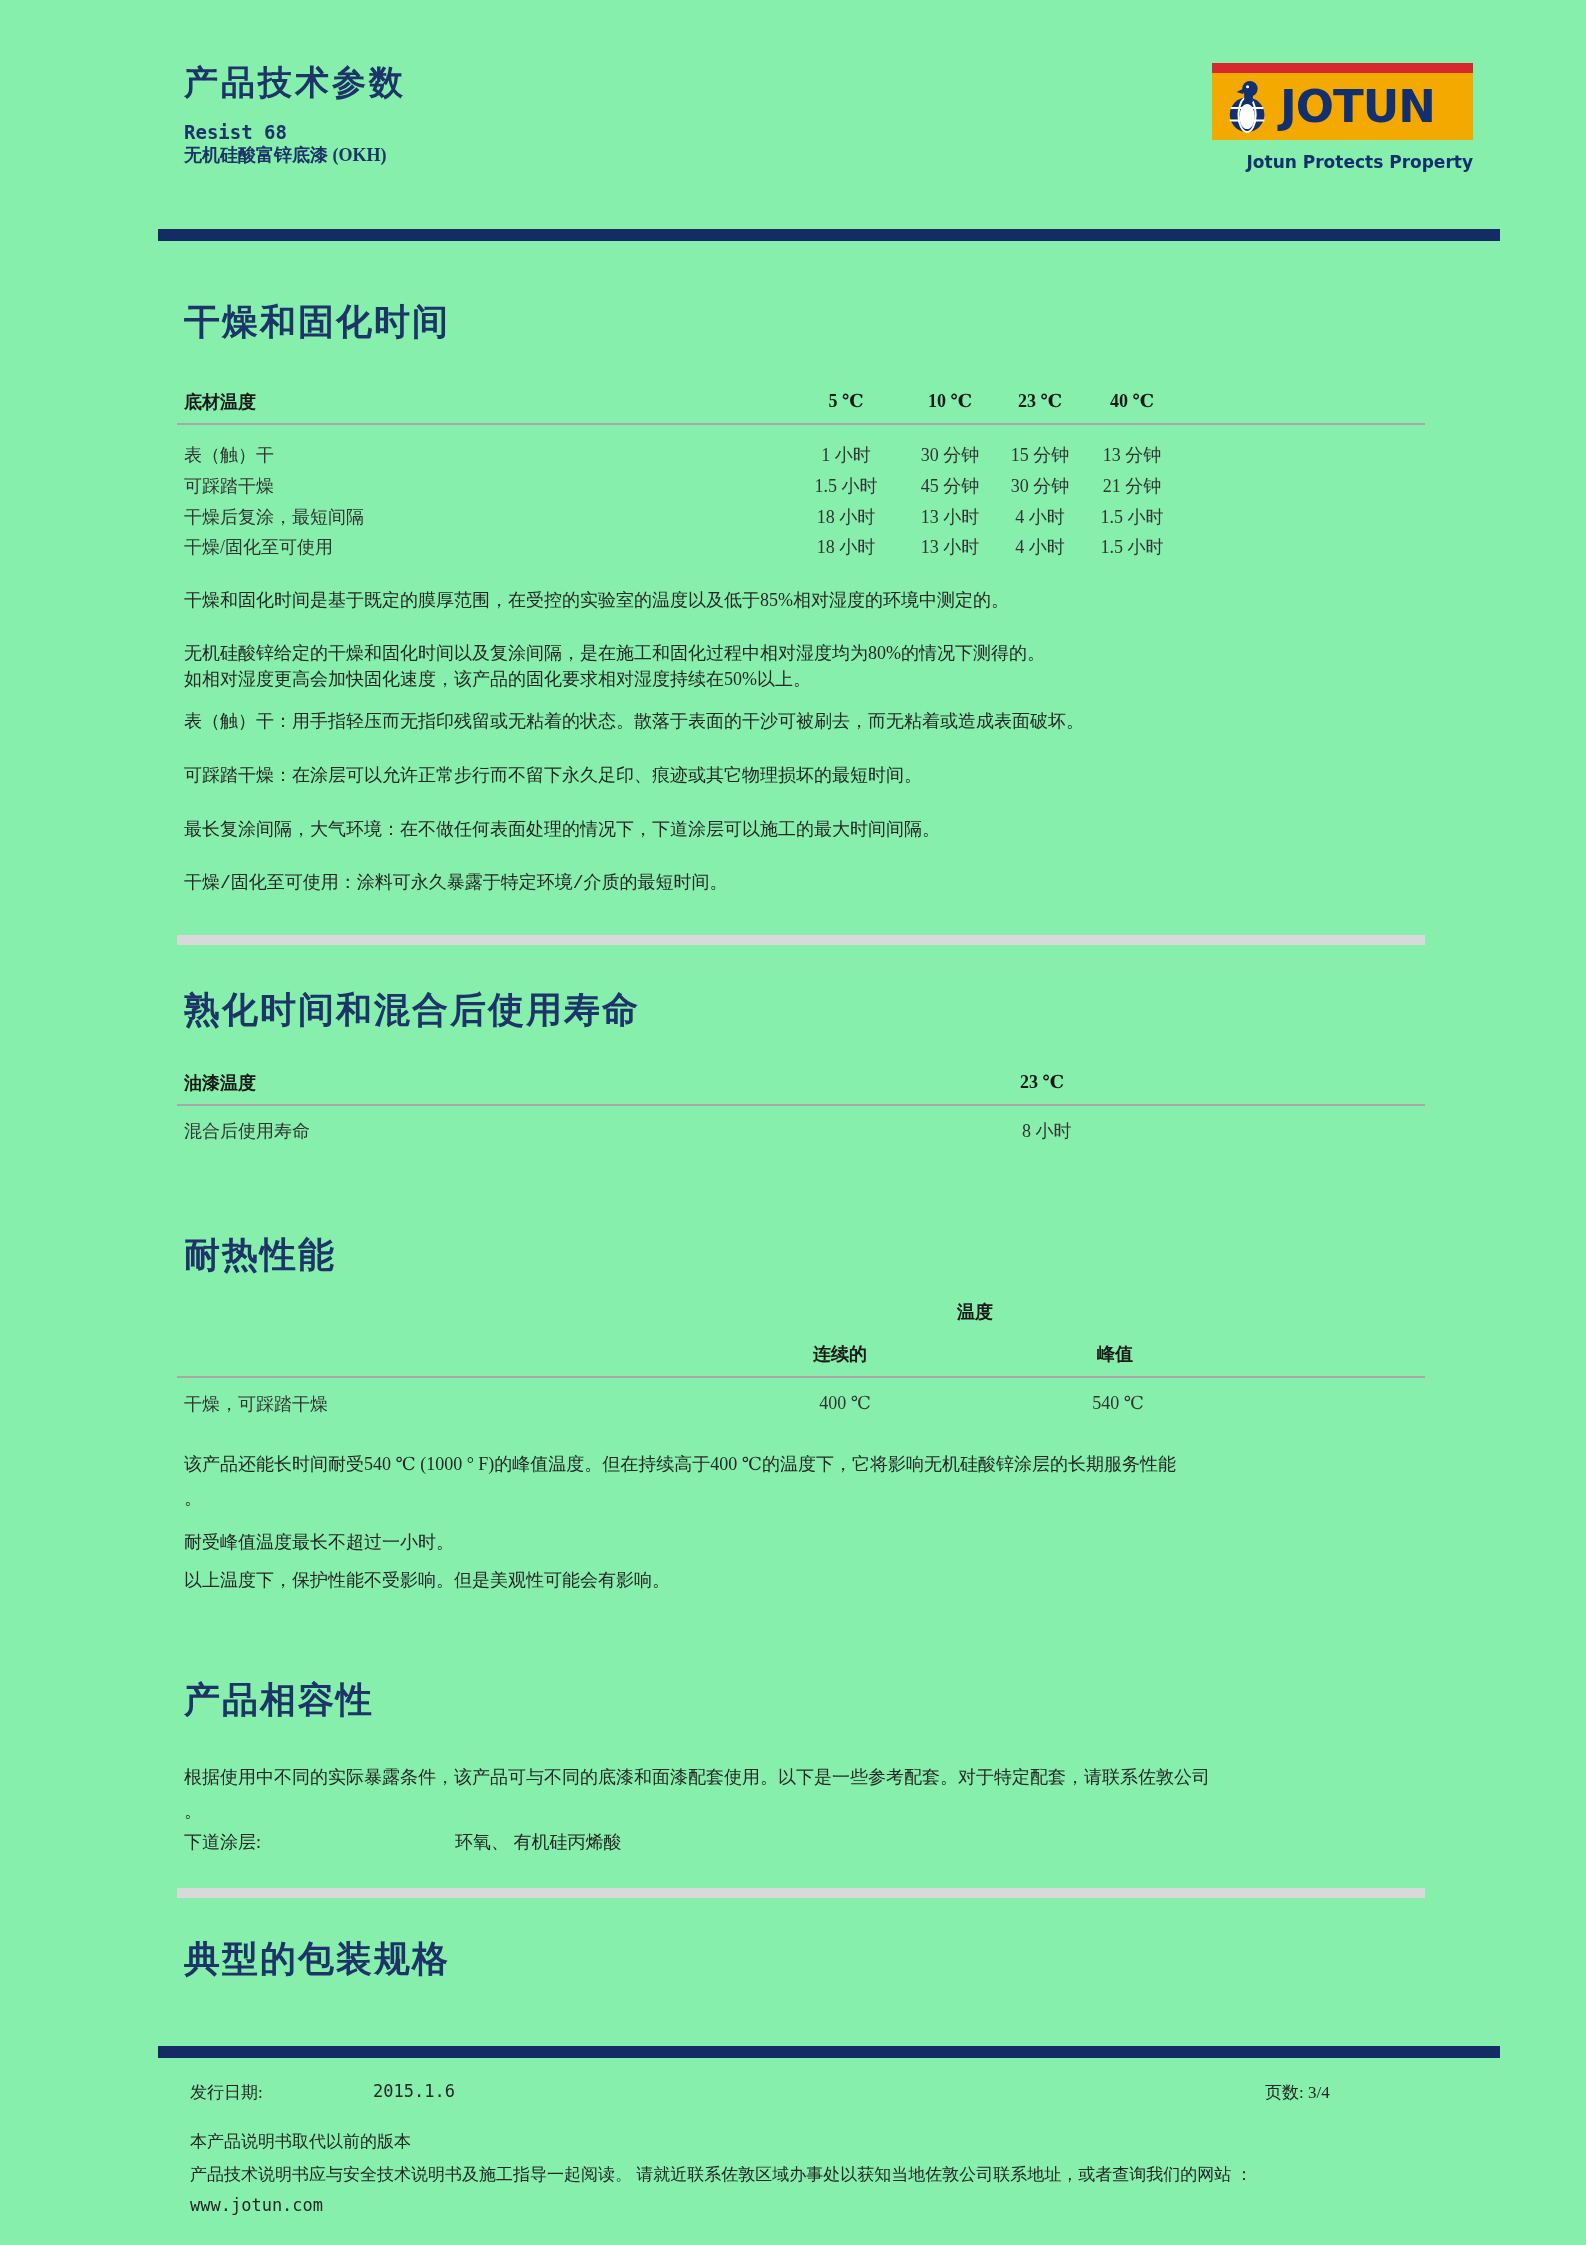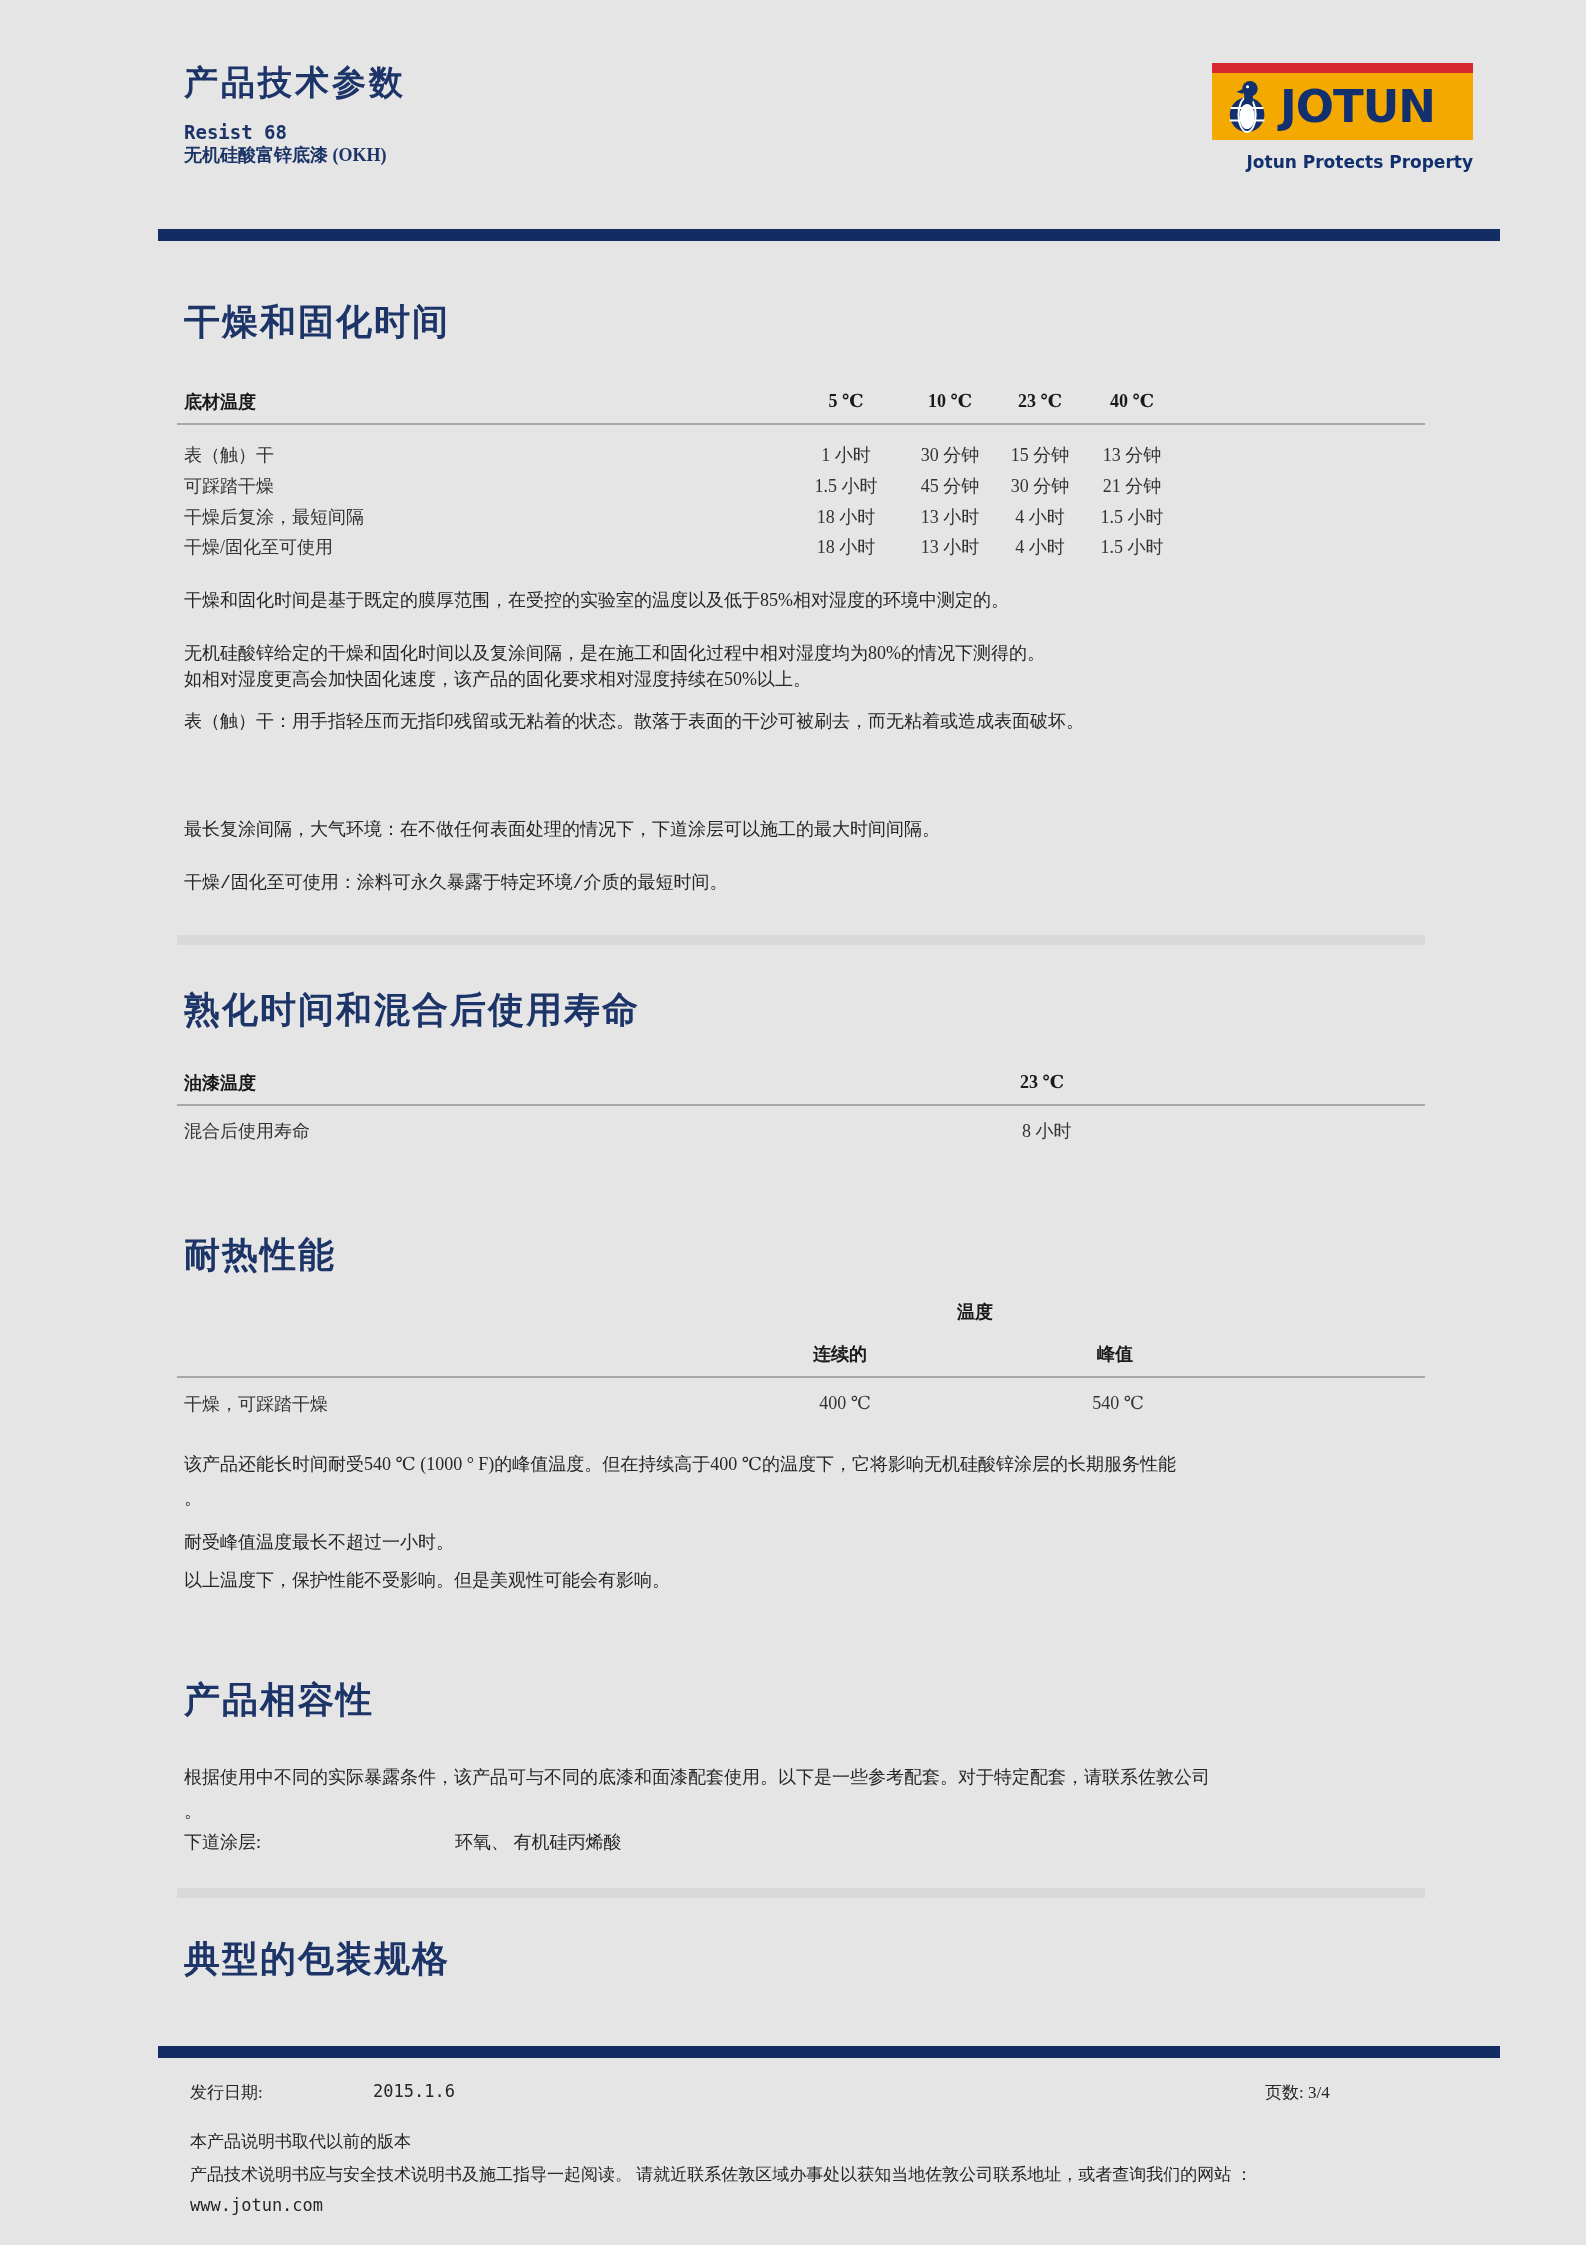--- a/index.html
+++ b/index.html
@@ -1,17 +1,17 @@
 <!DOCTYPE html>
 <html><head>
 <meta charset="utf-8">
 <style>
   html,body{margin:0;padding:0;background:#ffffff;}
   .page{
-    position:relative;width:1586px;height:2245px;background:#e5e5e5;overflow:hidden;
+    position:relative;width:1586px;height:2245px;background:#86efac;overflow:hidden;
     font-family:"Liberation Serif","DejaVu Serif",serif;color:#262626;
   }
   .abs{position:absolute;}
   .navy{color:#1c3467;}
   .bold{font-weight:700;}
   .mono{font-family:"DejaVu Sans Mono",monospace;}
   .doc-title{position:absolute;left:184px;top:60px;font-size:34px;font-weight:700;color:#1c3467;letter-spacing:3px;}
   .sec-title{position:absolute;left:184px;font-size:36px;font-weight:700;color:#1c3467;letter-spacing:2px;line-height:1.1;}
   .body-text{position:absolute;left:184px;width:1300px;font-size:18px;line-height:26px;color:#262626;}
   .pre{white-space:pre-line;}
@@ -90,20 +90,21 @@
   <div class="rowlab" style="top:535px;">干燥/固化至可使用</div>
   <div class="cell" style="left:791px;top:535px;">18 小时</div>
   <div class="cell" style="left:895px;top:535px;">13 小时</div>
   <div class="cell" style="left:985px;top:535px;">4 小时</div>
   <div class="cell" style="left:1077px;top:535px;">1.5 小时</div>
 
   <div class="body-text" style="top:587px;">干燥和固化时间是基于既定的膜厚范围，在受控的实验室的温度以及低于85%相对湿度的环境中测定的。</div>
   <div class="body-text pre" style="top:640px;">无机硅酸锌给定的干燥和固化时间以及复涂间隔，是在施工和固化过程中相对湿度均为80%的情况下测得的。
 如相对湿度更高会加快固化速度，该产品的固化要求相对湿度持续在50%以上。</div>
   <div class="body-text" style="top:708px;">表（触）干：用手指轻压而无指印残留或无粘着的状态。散落于表面的干沙可被刷去，而无粘着或造成表面破坏。</div>
+  <div class="body-text" style="top:762px;">可踩踏干燥：在涂层可以允许正常步行而不留下永久足印、痕迹或其它物理损坏的最短时间。</div>
   <div class="body-text" style="top:816px;">最长复涂间隔，大气环境：在不做任何表面处理的情况下，下道涂层可以施工的最大时间间隔。</div>
   <div class="body-text" style="top:870px;font-family:Liberation Mono, monospace;">干燥/固化至可使用：涂料可永久暴露于特定环境/介质的最短时间。</div>
 
   <div class="gbar" style="top:935px;"></div>
 
   <div class="sec-title" style="top:991px;">熟化时间和混合后使用寿命</div>
   <div class="thead" style="top:1071px;">油漆温度</div>
   <div class="abs bold" style="left:1020px;top:1071px;font-size:18px;color:#1a1a1a;">23 ℃</div>
   <div class="hline" style="top:1104px;"></div>
   <div class="rowlab" style="top:1119px;">混合后使用寿命</div>

